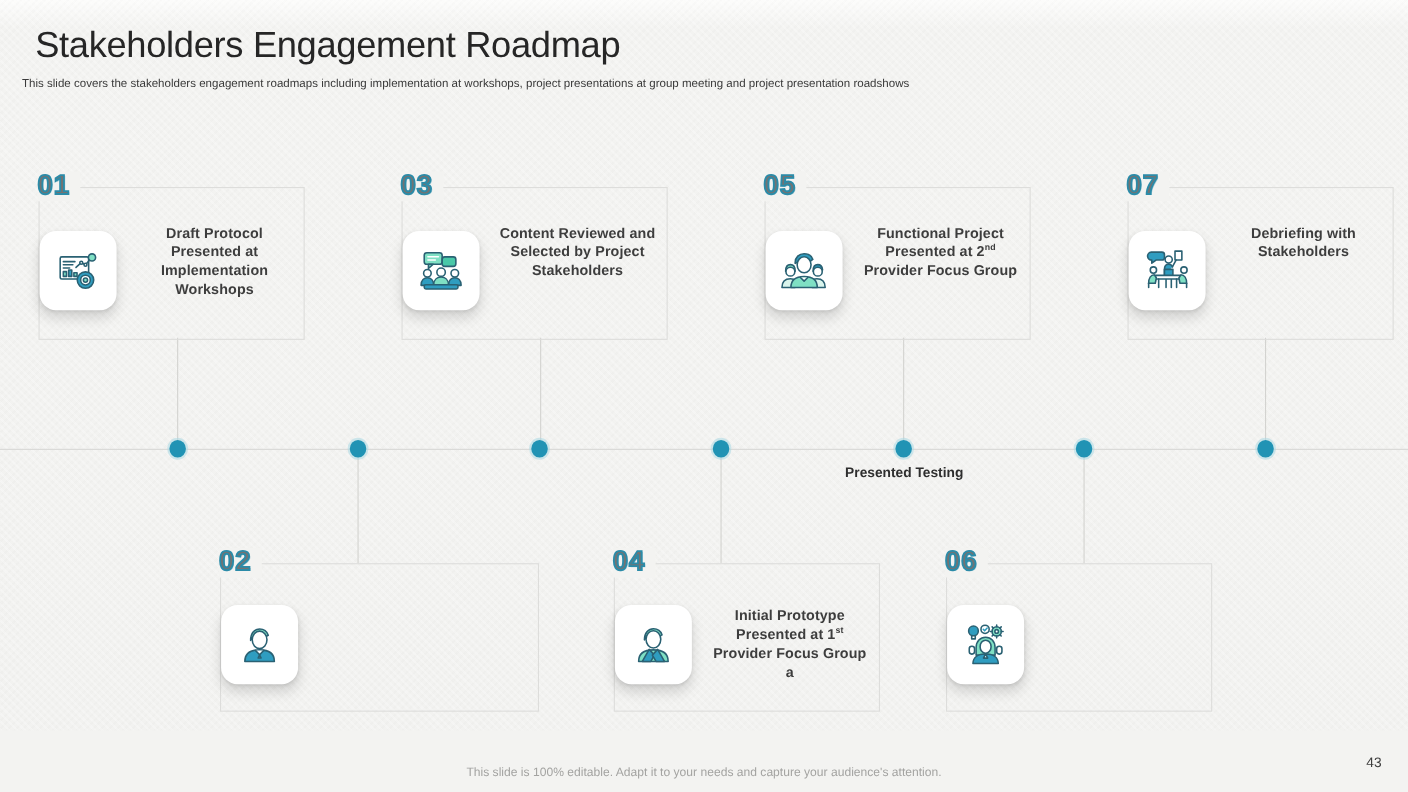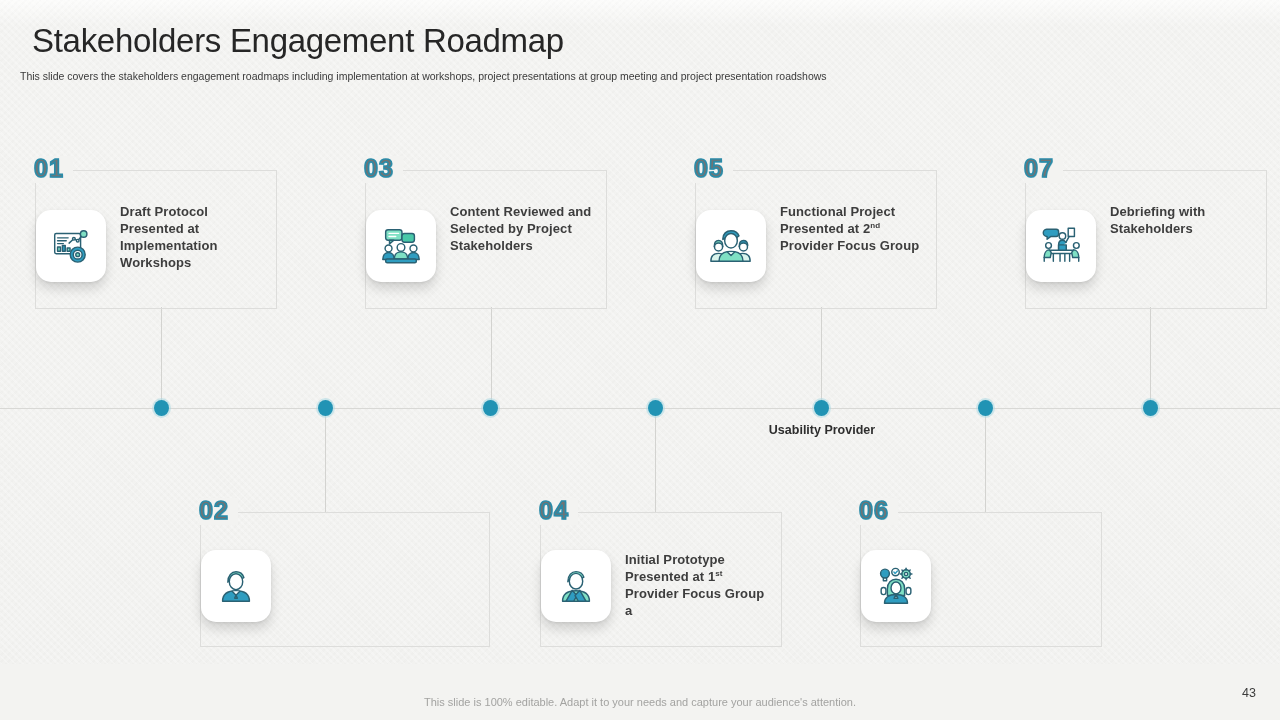--- a/index.html
+++ b/index.html
@@ -45,21 +45,21 @@
   }
   .icon-card{
     position:absolute;left:0;width:70px;height:72px;background:#ffffff;
     border-radius:15px;box-shadow:0 7px 12px rgba(0,0,0,.14),0 1px 3px rgba(0,0,0,.08);
     display:flex;align-items:center;justify-content:center;
   }
   .card.top .icon-card{top:39px;}
   .card.bottom .icon-card{top:37px;}
   .card-label{
     position:absolute;left:84px;right:6px;
-    font-size:13px;font-weight:700;color:#3d3d3d;line-height:1.32;letter-spacing:.1px;
+    font-size:13px;font-weight:700;color:#3d3d3d;line-height:1.32;letter-spacing:.1px;text-align:center;
   }
   .card.top .card-label{top:32px;}
   .card.bottom .card-label{top:38px;}
   .card-label sup{font-size:8px;}
   .footer-note{
     position:absolute;left:0;top:696px;width:1280px;text-align:center;
     font-size:11px;color:#a3a3a1;
   }
   .page-number{
     position:absolute;right:24px;top:686px;
@@ -87,21 +87,21 @@
   <div class="tl-line"></div>
 
   <div class="dot" style="left:154px;"></div>
   <div class="dot" style="left:318px;"></div>
   <div class="dot" style="left:483px;"></div>
   <div class="dot" style="left:648px;"></div>
   <div class="dot" style="left:814px;"></div>
   <div class="dot" style="left:978px;"></div>
   <div class="dot" style="left:1143px;"></div>
 
-  <div class="usability">Usability Provider</div>
+  <div class="usability">Presented Testing</div>
 
   <div class="card top" style="left:35px;">
     <div class="num">01</div>
     <div class="icon-card">
       <svg width="46" height="46" viewBox="0 0 48 48" fill="none" stroke="#2a6173" stroke-width="1.5" stroke-linejoin="round" stroke-linecap="round">
         <rect x="7" y="11" width="27" height="21" rx="1.5" fill="#ffffff"></rect>
         <line x1="10" y1="15.5" x2="21" y2="15.5"></line>
           <line x1="10" y1="18.5" x2="19" y2="18.5"></line>
           <line x1="10" y1="21.5" x2="16" y2="21.5"></line>
         <rect x="10" y="25" width="3" height="4.5" fill="#7fe0c4"></rect>
@@ -191,21 +191,21 @@
       <svg width="46" height="46" viewBox="0 0 48 48" fill="none" stroke="#2a6173" stroke-width="1.5" stroke-linejoin="round" stroke-linecap="round">
         <path d="M15.5 20c0-7.2 4-10.8 8.5-10.8 3.8 0 7 2.2 8.2 6l-2.7 1.4-.9-2.6c-2.4 1.6-7.6 2-9.6.8z" fill="#7fe0c4"></path>
         <ellipse cx="24" cy="19.5" rx="7" ry="8.3" fill="#ffffff"></ellipse>
         <path d="M10 40c0-8 6-11 14-11s14 3 14 11z" fill="#2f9dc0"></path>
         <path d="M20 29.5l4 4.2 4-4.2" fill="#ffffff"></path>
         <path d="M24 33.7l-1.4 3h2.8z" fill="#7fe0c4"></path>
       </svg>
     </div>
   </div>
 
-  <div class="card bottom" style="left:540px;">
+  <div class="card bottom" style="left:558px;">
     <div class="num">04</div>
     <div class="icon-card">
       <svg width="46" height="46" viewBox="0 0 48 48" fill="none" stroke="#2a6173" stroke-width="1.5" stroke-linejoin="round" stroke-linecap="round">
         <path d="M15.5 19.5c0-7 4-10.5 8.5-10.5 3.8 0 7 2 8.2 5.8l-2.7 1.4-.9-2.4c-2.4 1.6-7.6 2-9.6.8z" fill="#7fe0c4"></path>
         <ellipse cx="24" cy="19" rx="7" ry="8.2" fill="#ffffff"></ellipse>
         <path d="M10 40c0-8 6-11 14-11s14 3 14 11z" fill="#7fe0c4"></path>
         <path d="M13.5 40l6.5-11.5 5 5.5-3.5 6z" fill="#2f9dc0"></path>
         <path d="M34.5 40L28 28.5l-5 5.5 3.5 6z" fill="#2f9dc0"></path>
       </svg>
     </div>

